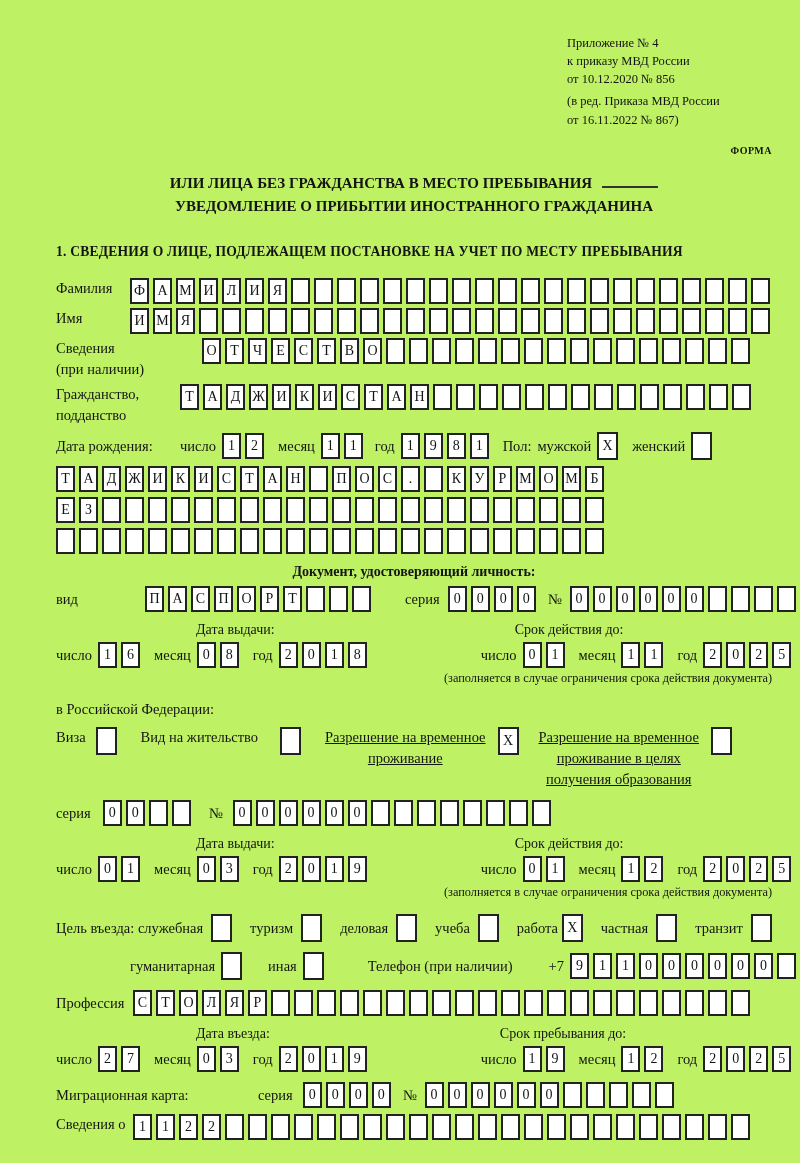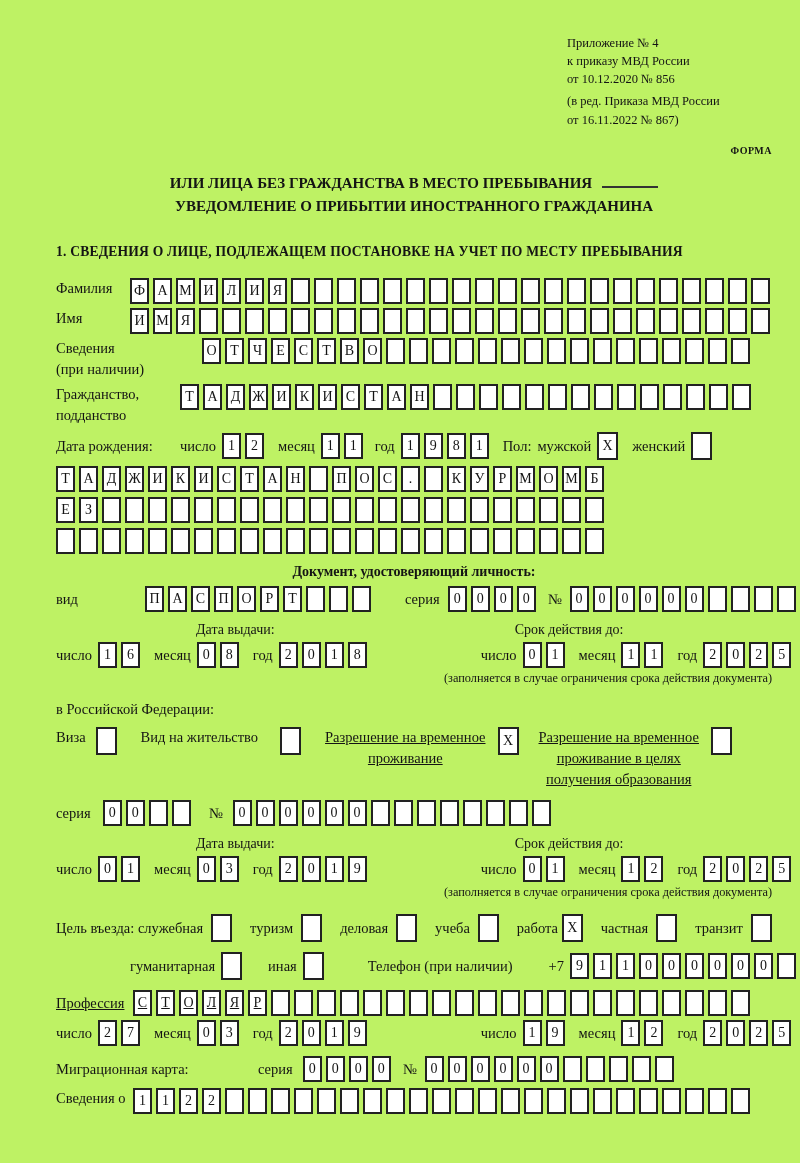--- a/index.html
+++ b/index.html
@@ -531,21 +531,21 @@
         <span class="cell">0</span>
         <span class="cell">0</span>
         <span class="cell">0</span>
         <span class="cell">0</span>
         <span class="cell">0</span>
         <span class="cell">0</span>
         <span class="cell"></span>
       </span>
   </div>
 
-  <div class="row mt10" style="align-items:center;text-decoration:underline;">
+  <div class="row mt10" style="align-items:center;">
     <span class="lbl w77">Профессия</span>
     <span class="cells">
         <span class="cell">С</span>
         <span class="cell">Т</span>
         <span class="cell">О</span>
         <span class="cell">Л</span>
         <span class="cell">Я</span>
         <span class="cell">Р</span>
         <span class="cell"></span>
         <span class="cell"></span>
@@ -564,20 +564,24 @@
         <span class="cell"></span>
         <span class="cell"></span>
         <span class="cell"></span>
         <span class="cell"></span>
         <span class="cell"></span>
         <span class="cell"></span>
         <span class="cell"></span>
       </span>
   </div>
 
+  <div class="date-heads">
+    <span style="margin-left:140px;">Дата въезда:</span>
+    <span style="margin-left:230px;">Срок пребывания до:</span>
+  </div>
   <div class="row" style="align-items:center;">
     <div class="dgroup">
       <span class="dlabel">число</span>
       <span class="cells">
           <span class="cell">2</span>
           <span class="cell">7</span>
         </span>
       <span class="dlabel">месяц</span>
       <span class="cells">
           <span class="cell">0</span>

